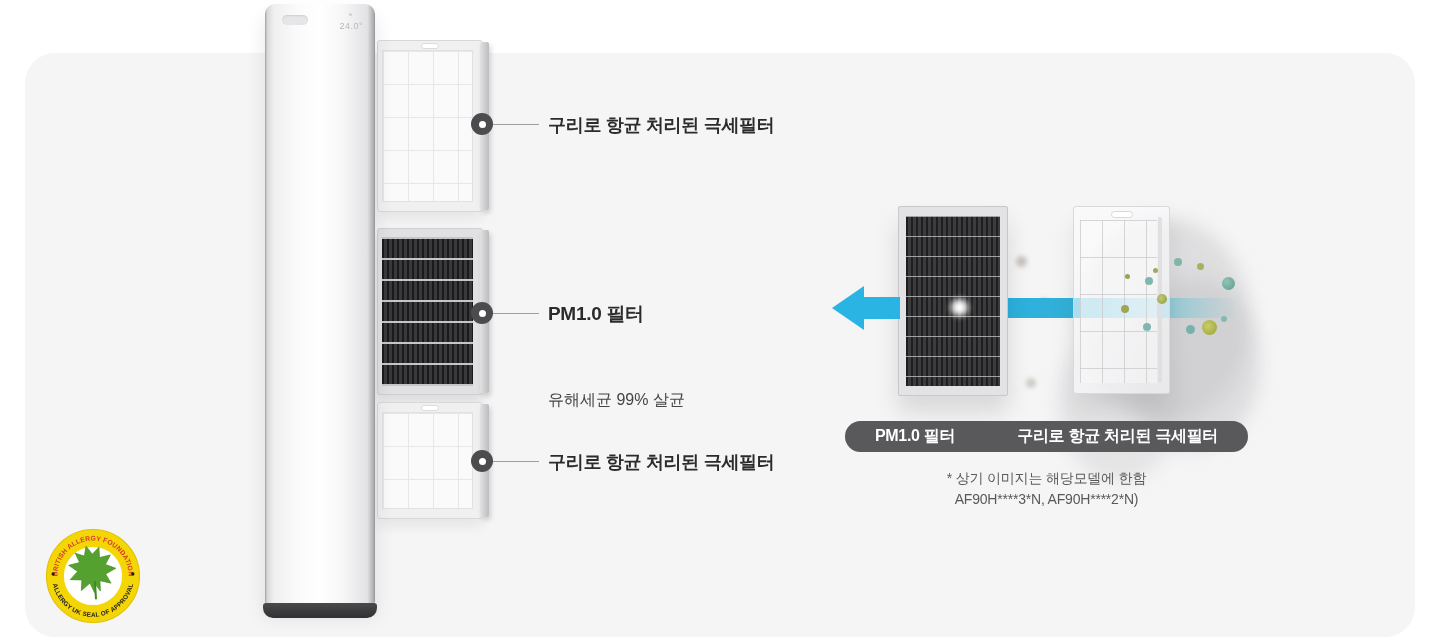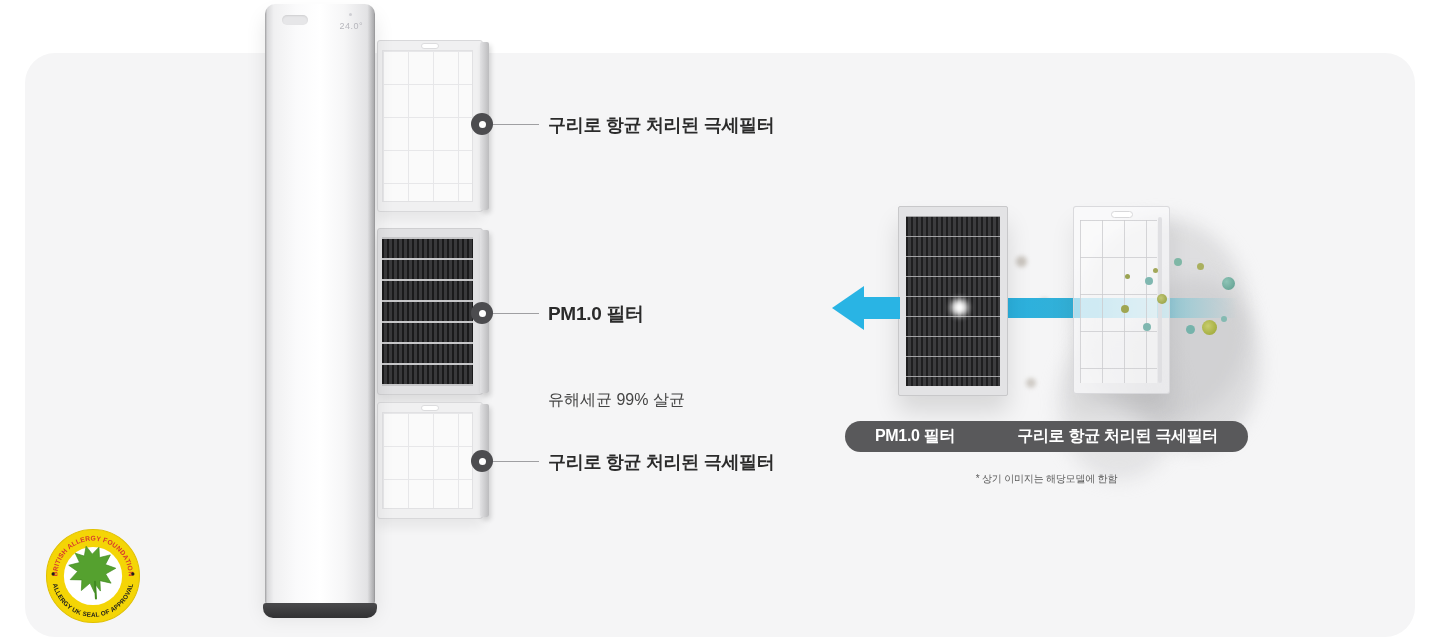--- a/index.html
+++ b/index.html
@@ -83,21 +83,21 @@
   .big-white-bar { position:absolute; right:7px; top:10px; bottom:10px; width:4px;
                    background:rgba(222,222,225,.9); border-radius:2px; }
   .particle { position:absolute; border-radius:50%; filter:blur(.6px); z-index:7; }
 
   
   .badge { position:absolute; left:845px; top:421px; width:403px; height:31px; z-index:8;
            background:#59595b; border-radius:16px; display:flex; align-items:center;
            justify-content:center; gap:62px; }
   .badge span { color:#ffffff; font-size:16px; font-weight:700; letter-spacing:-.3px; white-space:nowrap; }
   .disclaimer { position:absolute; left:820px; top:468px; width:453px; text-align:center; z-index:8;
-                font-size:10px; color:#595959; line-height:21px; letter-spacing:-.2px; }
+                font-size:14px; color:#595959; line-height:21px; letter-spacing:-.2px; }
 
   
   .seal { position:absolute; left:46px; top:529px; width:94px; height:94px; z-index:8; }
 </style>
 </head>
 <body>
 
 <div class="stage">
 
   <div class="panel"></div>
@@ -175,20 +175,21 @@
   <div class="particle" style="left:1202px; top:320px; width:15px; height:15px; background:radial-gradient(circle at 40% 40%, #c8cd6e, #97a22f);"></div>
   <div class="particle" style="left:1221px; top:316px; width:6px; height:6px; background:#84bab2;"></div>
 
   <div class="badge">
     <span>PM1.0 필터</span>
     <span>구리로 항균 처리된 극세필터</span>
   </div>
 
   <div class="disclaimer">
     <div>* 상기 이미지는 해당모델에 한함</div>
+    <div>AF90H****3*N, AF90H****2*N)</div>
   </div>
 
   <svg class="seal" viewBox="0 0 92 92">
     <circle cx="46" cy="46" r="45.5" fill="#f4d506" stroke="#e0c000" stroke-width="1"></circle>
     <circle cx="46" cy="46" r="28.5" fill="#ffffff"></circle>
     <g transform="rotate(-14 46 44)">
       <path d="M46,16 L50,25 L58,20 L56,30 L67,30 L60,38 L69,44 L58,47 L61,57 L51,52 L49,62 L46,55 L43,62 L41,52 L31,57 L34,47 L23,44 L32,38 L25,30 L36,30 L34,20 L42,25 Z" fill="#55a12f" stroke="#418a20" stroke-width="0.6"></path>
       <path d="M46,52 L43,68" stroke="#418a20" stroke-width="2" stroke-linecap="round"></path>
     </g>
     <defs>

